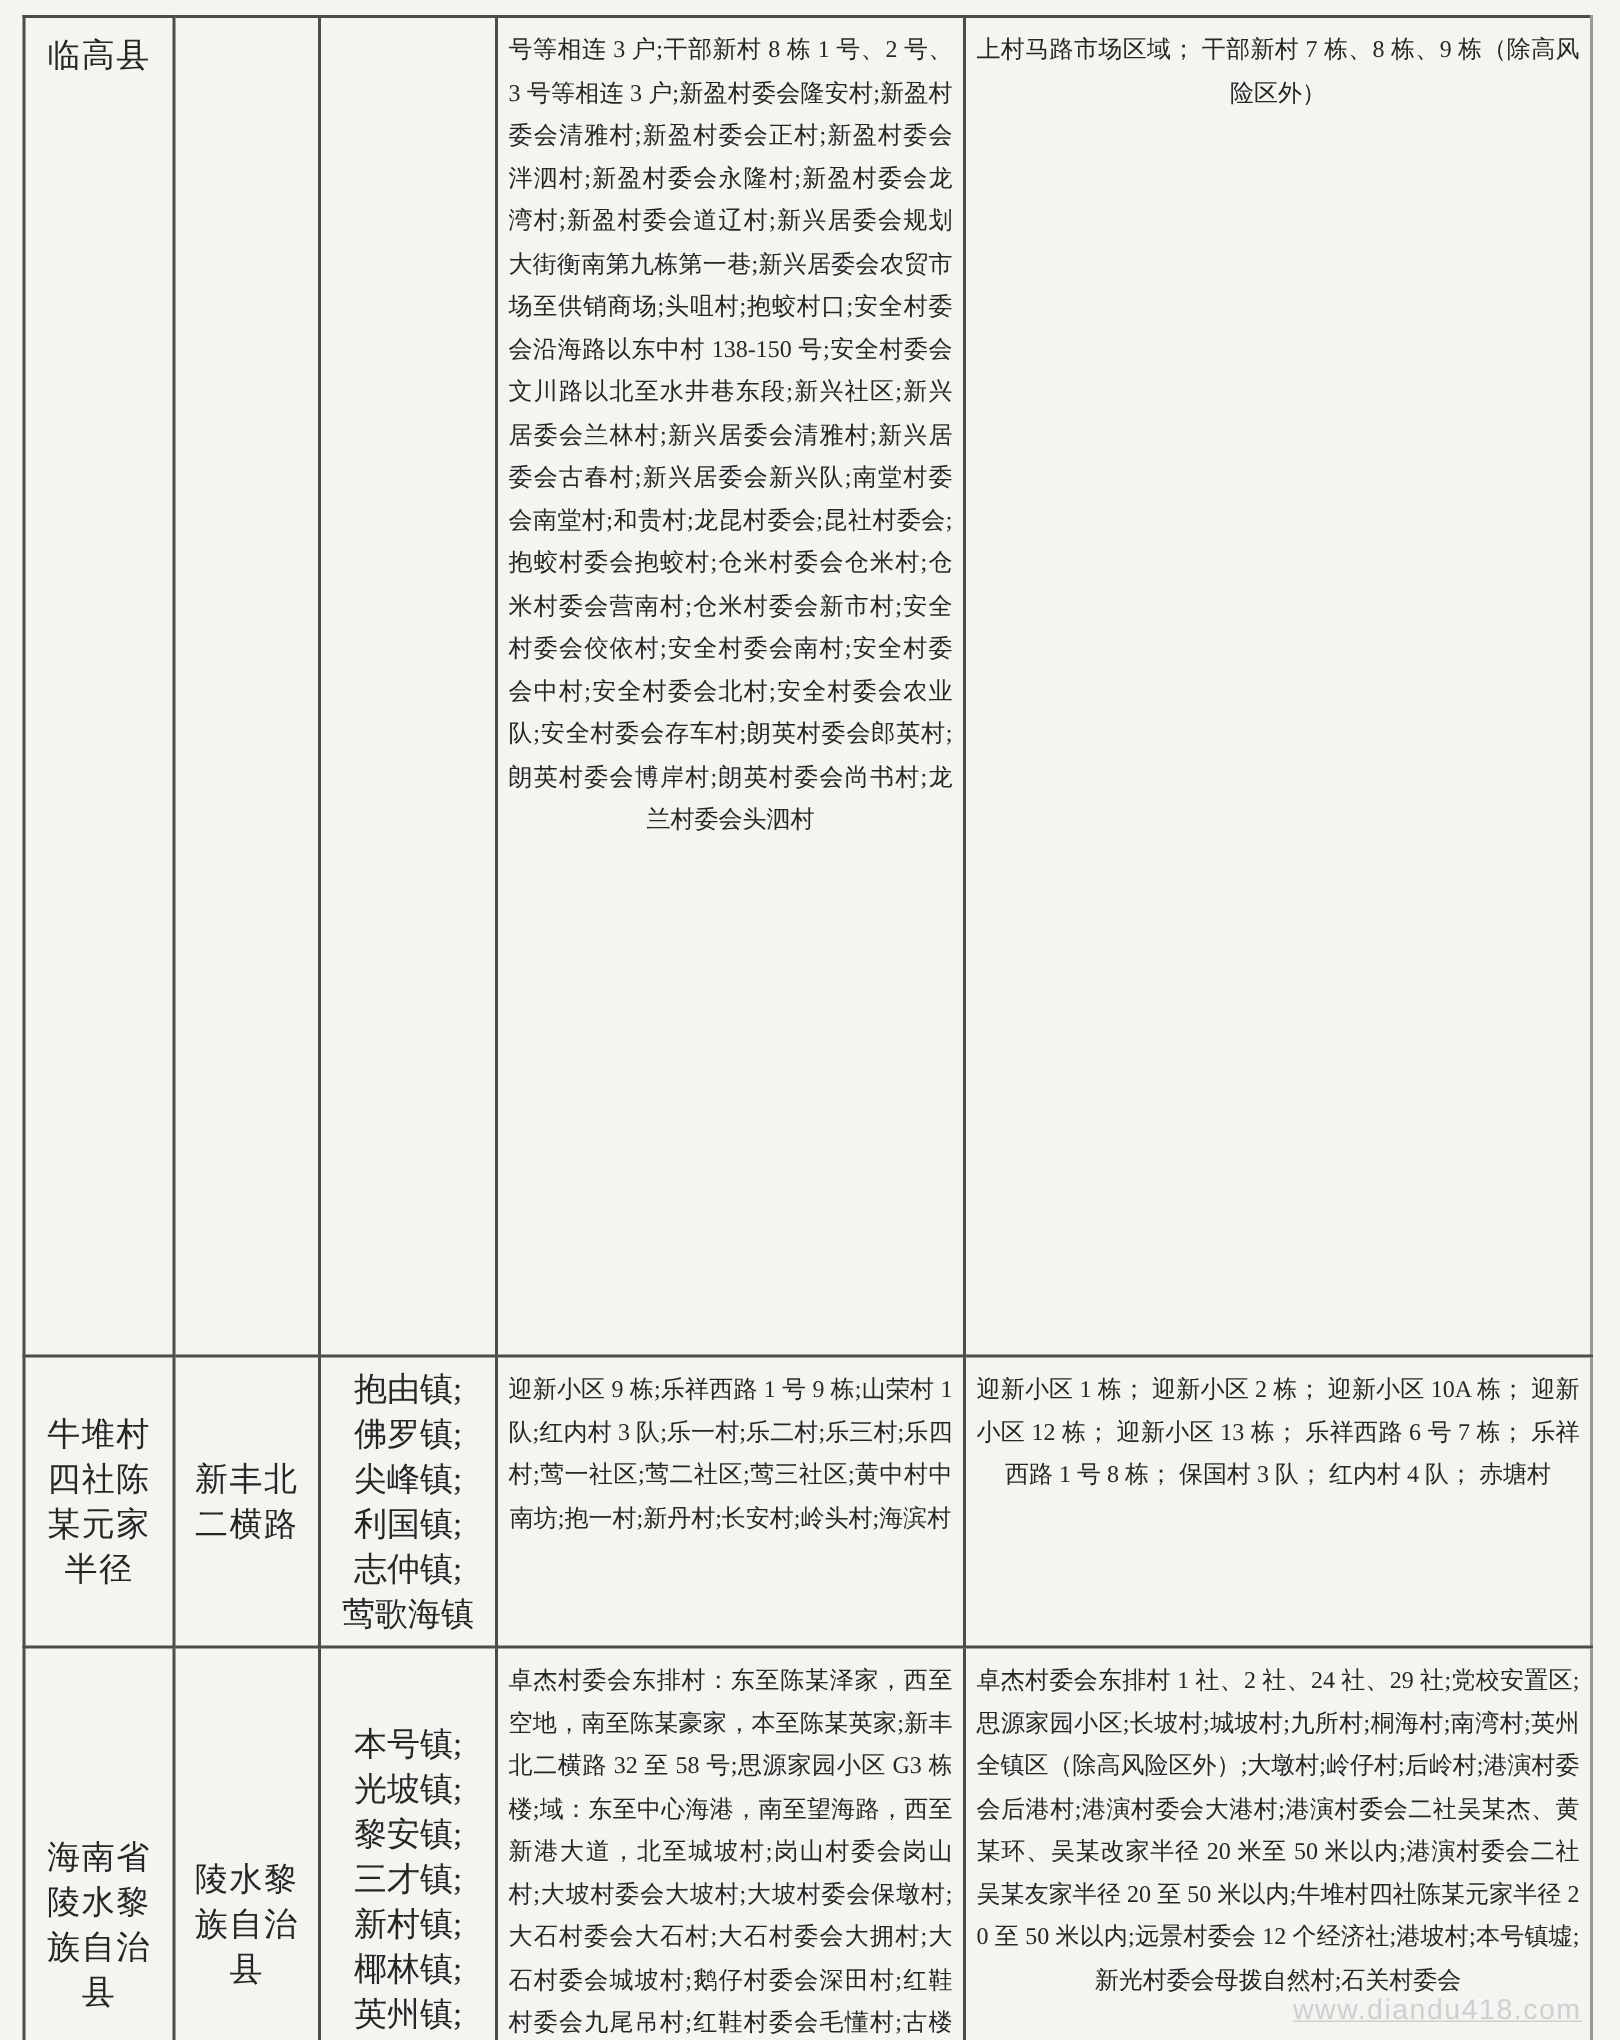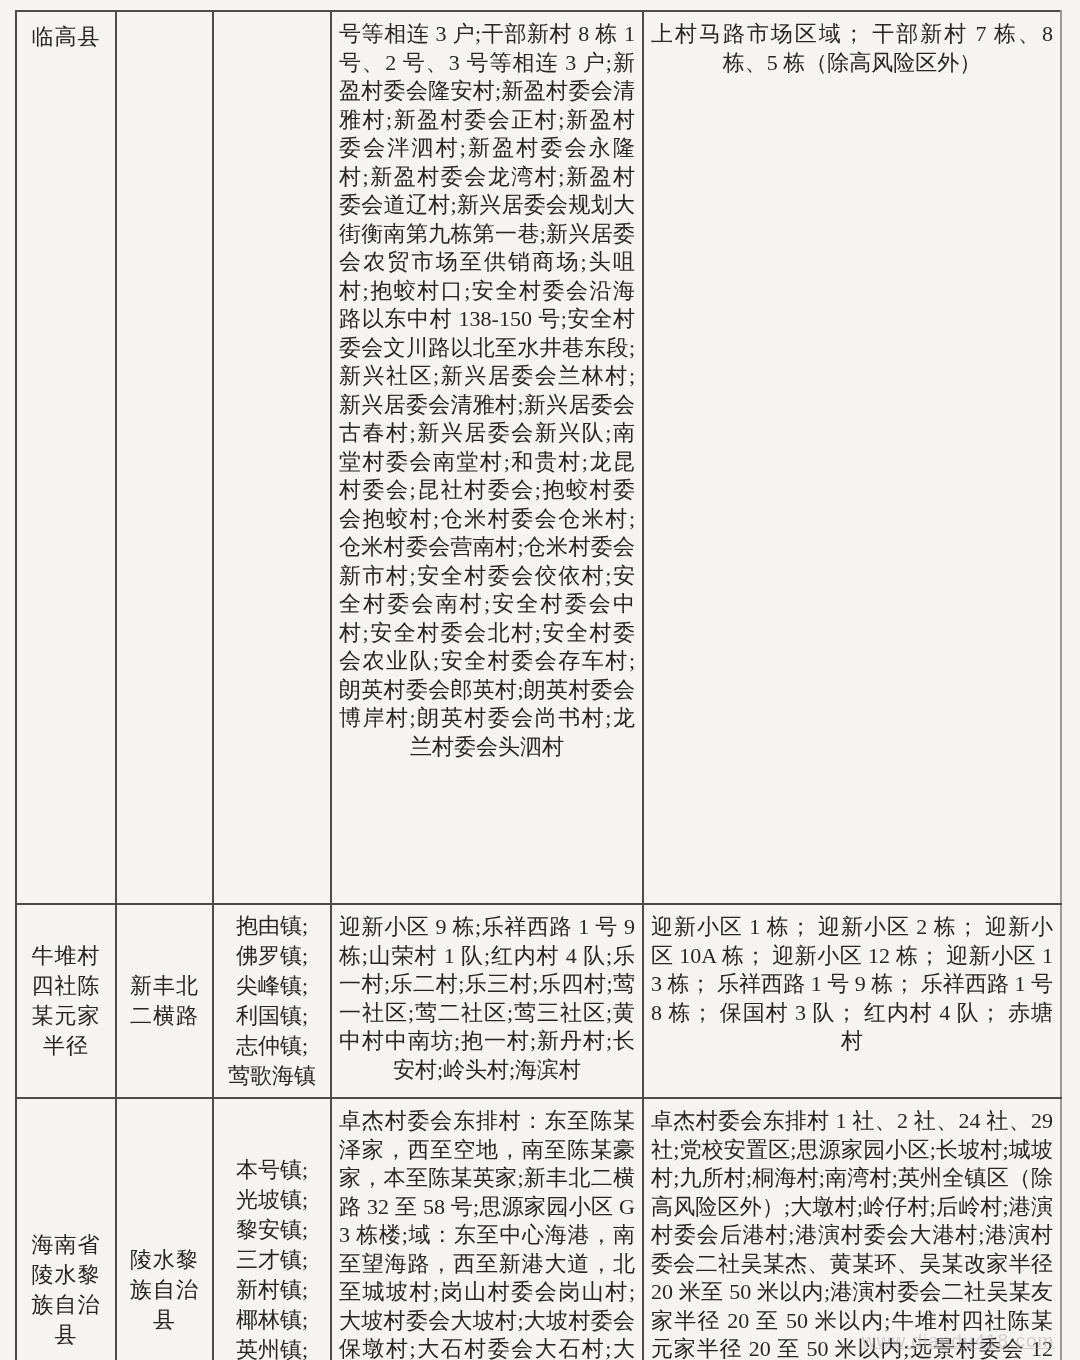--- a/index.html
+++ b/index.html
@@ -43,21 +43,21 @@
     text-align: center;
     vertical-align: middle;
     font-size: 22px;
     line-height: 30px;
     white-space: pre-line;
     border-radius: 14px;
   }
   
   .cell-areas {
     vertical-align: top;
-    font-size: 22px;
+    font-size: 16px;
     line-height: 28.5px;
     text-align: justify;
     text-align-last: center;
     -moz-text-align-last: center;
     word-break: break-all;
     padding: 8px 7px 4px 7px;
   }
   .watermark {
     position: absolute;
     left: 862px;
@@ -81,33 +81,33 @@
     <col style="width:118px">
     <col style="width:312px">
     <col style="width:418px">
   </colgroup>
   <tbody>
     <tr style="height:893px">
       <td class="cell-region vtop">临高县</td>
       <td class="cell-county"></td>
       <td class="cell-towns"></td>
       <td class="cell-areas">号等相连 3 户;干部新村 8 栋 1 号、2 号、3 号等相连 3 户;新盈村委会隆安村;新盈村委会清雅村;新盈村委会正村;新盈村委会泮泗村;新盈村委会永隆村;新盈村委会龙湾村;新盈村委会道辽村;新兴居委会规划大街衡南第九栋第一巷;新兴居委会农贸市场至供销商场;头咀村;抱蛟村口;安全村委会沿海路以东中村 138-150 号;安全村委会文川路以北至水井巷东段;新兴社区;新兴居委会兰林村;新兴居委会清雅村;新兴居委会古春村;新兴居委会新兴队;南堂村委会南堂村;和贵村;龙昆村委会;昆社村委会;抱蛟村委会抱蛟村;仓米村委会仓米村;仓米村委会营南村;仓米村委会新市村;安全村委会佼依村;安全村委会南村;安全村委会中村;安全村委会北村;安全村委会农业队;安全村委会存车村;朗英村委会郎英村;朗英村委会博岸村;朗英村委会尚书村;龙兰村委会头泗村</td>
-      <td class="cell-areas col-last">上村马路市场区域； 干部新村 7 栋、8 栋、5 栋（除高风险区外）</td>
+      <td class="cell-areas col-last">上村马路市场区域； 干部新村 7 栋、8 栋、9 栋（除高风险区外）</td>
     </tr>
     <tr style="height:180px">
       <td class="cell-region">牛堆村四社陈某元家半径</td>
       <td class="cell-county">新丰北二横路</td>
       <td class="cell-towns">抱由镇;
 佛罗镇;
 尖峰镇;
 利国镇;
 志仲镇;
 莺歌海镇</td>
-      <td class="cell-areas">迎新小区 9 栋;乐祥西路 1 号 9 栋;山荣村 1 队;红内村 4 队;乐一村;乐二村;乐三村;乐四村;莺一社区;莺二社区;莺三社区;黄中村中南坊;抱一村;新丹村;长安村;岭头村;海滨村</td>
-      <td class="cell-areas col-last">迎新小区 1 栋； 迎新小区 2 栋； 迎新小区 10A 栋； 迎新小区 12 栋； 迎新小区 13 栋； 乐祥西路 1 号 9 栋； 乐祥西路 1 号 8 栋； 保国村 3 队； 红内村 4 队； 赤塘村</td>
+      <td class="cell-areas">迎新小区 9 栋;乐祥西路 1 号 9 栋;山荣村 1 队;红内村 3 队;乐一村;乐二村;乐三村;乐四村;莺一社区;莺二社区;莺三社区;黄中村中南坊;抱一村;新丹村;长安村;岭头村;海滨村</td>
+      <td class="cell-areas col-last">迎新小区 1 栋； 迎新小区 2 栋； 迎新小区 10A 栋； 迎新小区 12 栋； 迎新小区 13 栋； 乐祥西路 6 号 7 栋； 乐祥西路 1 号 8 栋； 保国村 3 队； 红内村 4 队； 赤塘村</td>
     </tr>
     <tr style="height:370px">
       <td class="cell-region">海南省陵水黎族自治县</td>
       <td class="cell-county">陵水黎族自治县</td>
       <td class="cell-towns">本号镇;
 光坡镇;
 黎安镇;
 三才镇;
 新村镇;
 椰林镇;

